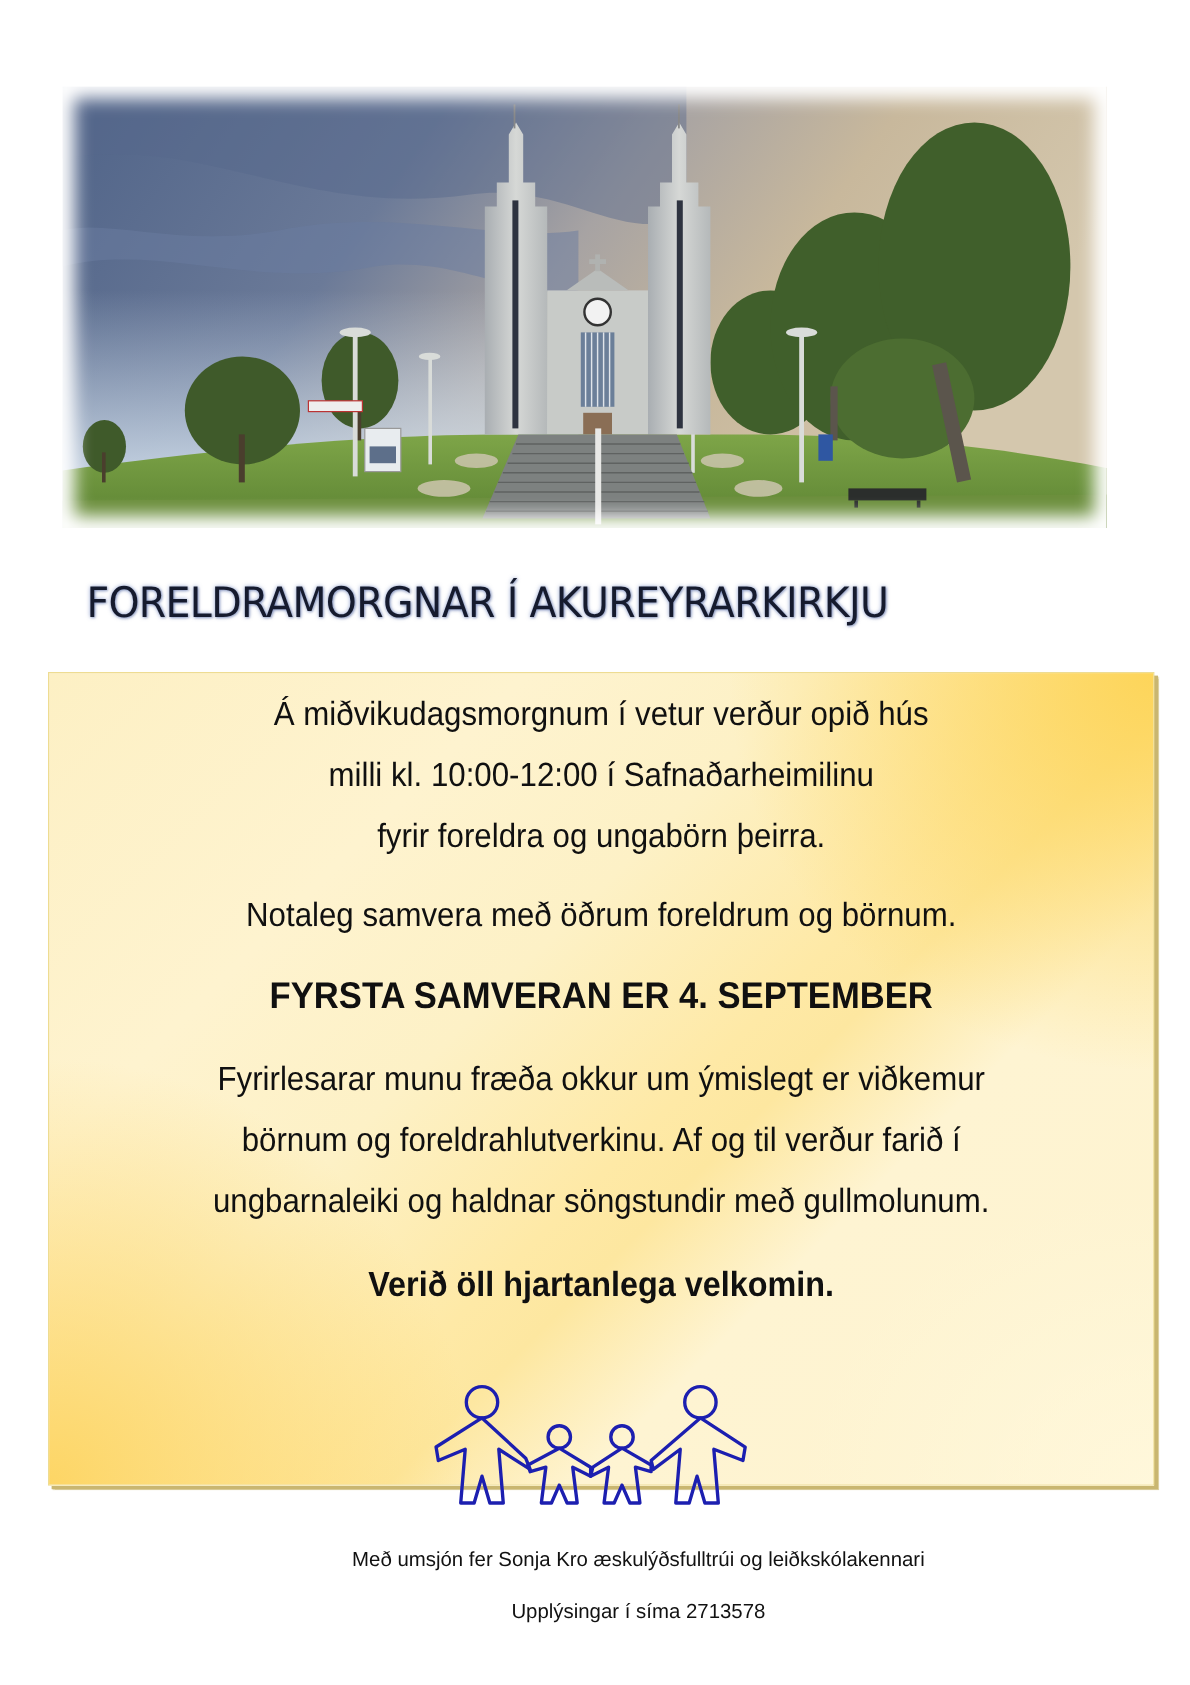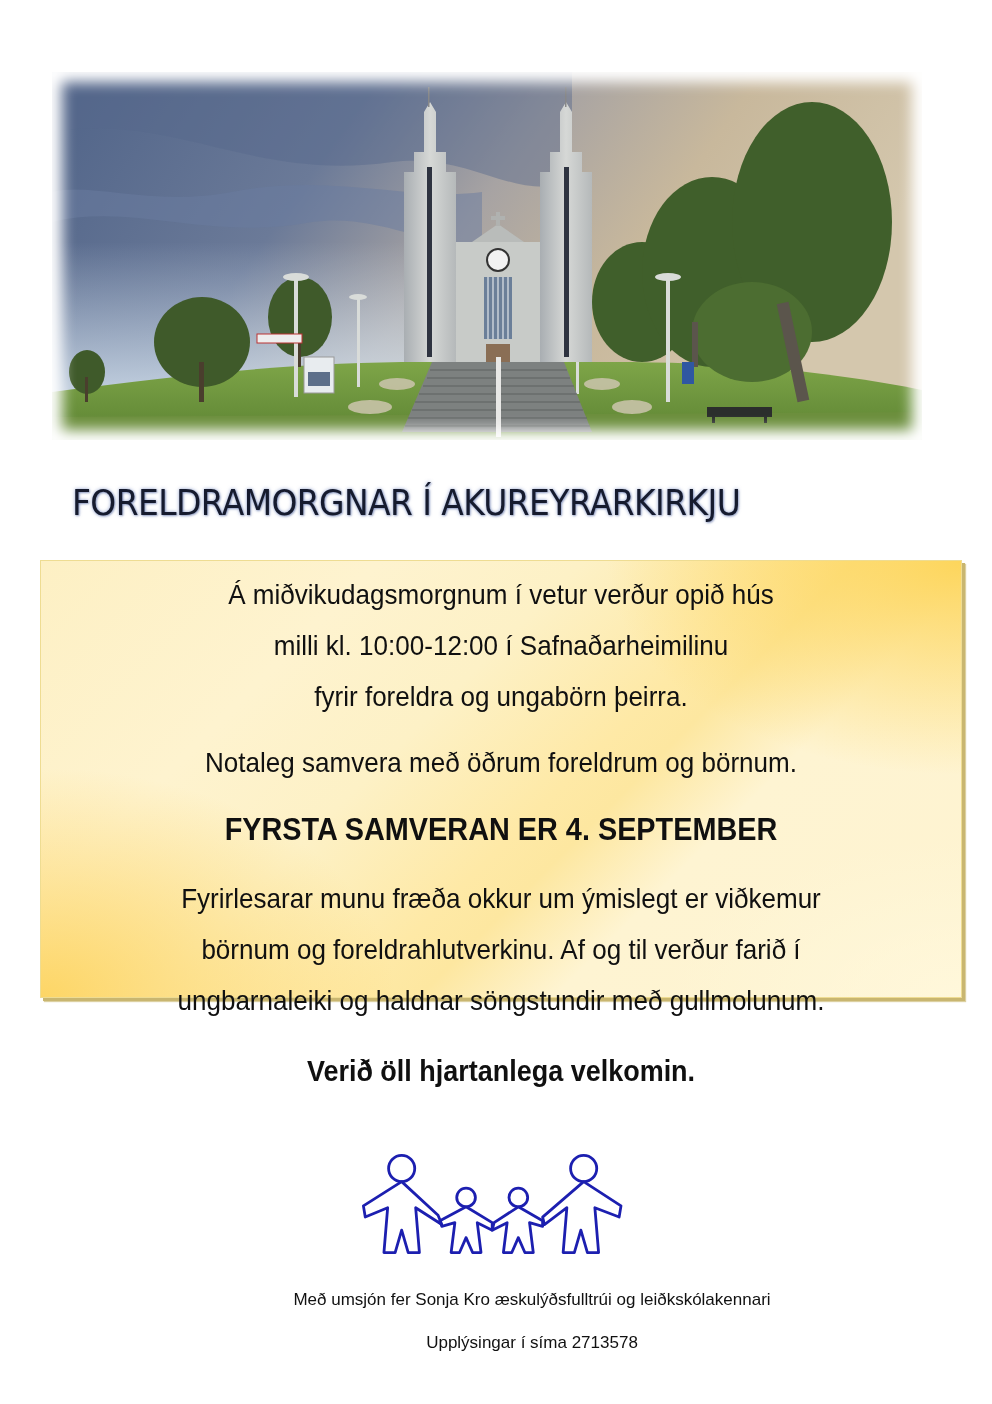--- a/index.html
+++ b/index.html
@@ -10,21 +10,21 @@
   .photo-wrap svg { display: block; width: 100%; height: 100%; }
   .photo-feather { position: absolute; inset: 0; pointer-events: none;
     box-shadow: inset 0 0 14px 10px #ffffff; }
 
   .title { position: absolute; left: 72px; top: 478px; width: 800px;
     font-size: 35px; line-height: 50px; letter-spacing: -0.6px;
     color: #161b2e; font-family: "DejaVu Sans", sans-serif; font-weight: normal;
     transform: scaleX(0.94); transform-origin: left center;
     text-shadow: 0 0 4px rgba(60,90,170,0.55), 1px 1px 2px rgba(40,60,120,0.35); white-space: nowrap; }
 
-  .info-box { position: absolute; left: 40px; top: 560px; width: 922px; height: 438px;
+  .info-box { position: absolute; left: 40px; top: 560px; width: 922px; height: 678px;
     background: linear-gradient(135deg,
         #fdf0c4 0%, #fef3cf 25%, #fdf1c6 40%, #fee9a6 55%, #fde7a0 60%, #fef4d2 70%, #fef3d0 100%);
     box-shadow: 3px 3px 0 #c9b670, 4px 4px 1px #dcd0a0;
     border: 1px solid #eedc92; box-sizing: border-box; text-decoration: underline; }
   .info-box .glow-a { position: absolute; inset: 0;
     background: radial-gradient(ellipse 55% 70% at 100% 0%, rgba(253,212,86,0.95) 0%, rgba(253,212,86,0) 70%); }
   .info-box .glow-b { position: absolute; inset: 0;
     background: radial-gradient(ellipse 55% 75% at 0% 100%, rgba(253,212,96,0.95) 0%, rgba(253,212,96,0) 70%); }
   .info-box .glow-c { position: absolute; inset: 0;
     background: radial-gradient(ellipse 40% 45% at 100% 100%, rgba(255,248,220,0.9) 0%, rgba(255,248,220,0) 80%); }

